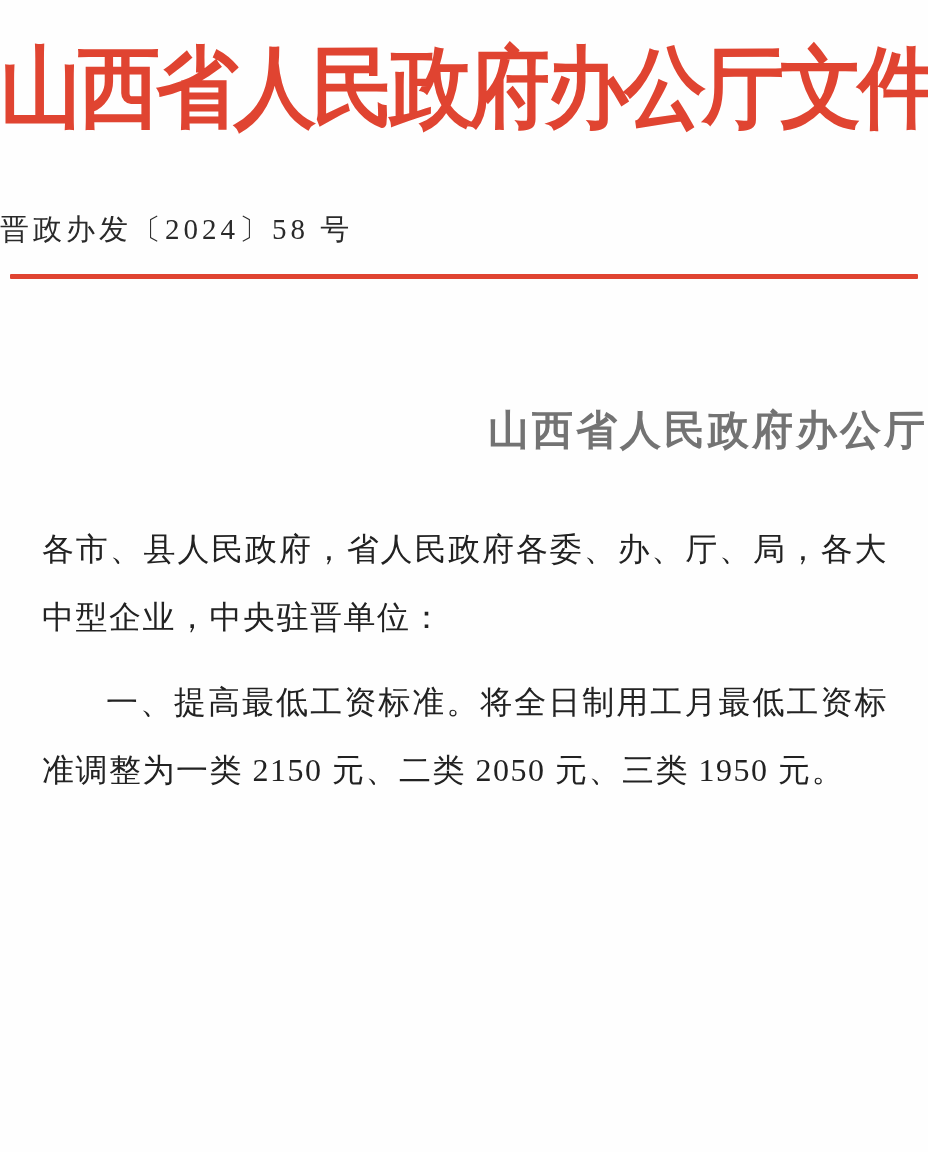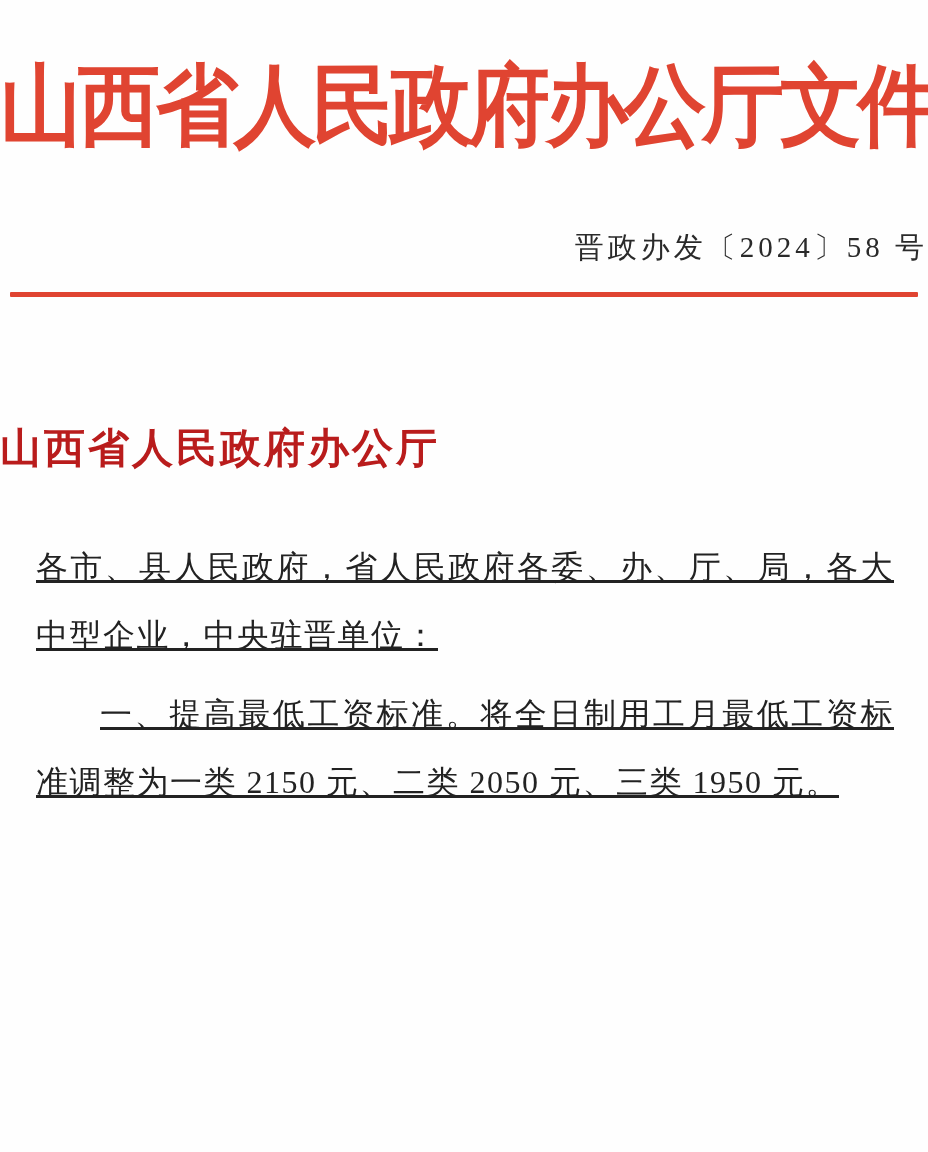--- a/index.html
+++ b/index.html
@@ -12,74 +12,73 @@
     width: 928px;
     height: 1152px;
     margin: 0 auto;
     background: #fefefe;
     overflow: hidden;
     font-family: "Liberation Serif", "DejaVu Serif", serif;
     color: #1f1f1f;
   }
   
   .masthead {
-    padding-top: 56px;
+    padding-top: 38px;
     text-align: center;
   }
   .masthead-title {
     font-size: 82px;
     line-height: 1.15;
     font-weight: bold;
     letter-spacing: -4px;
     color: #e04431;
     white-space: nowrap;
     transform: scaleY(1.08);
     transform-origin: top center;
   }
   .doc-number {
     margin-top: 78px;
-    text-align: right;
+    text-align: left;
     font-size: 29px;
     letter-spacing: 4px;
     color: #2a2a2a;
     white-space: nowrap;
   }
   .red-rule {
     height: 5px;
     background: #e04431;
     margin: 24px 10px 0 10px;
     border-radius: 1px;
   }
   
   .doc-title {
     margin-top: 118px;
-    text-align: left;
+    text-align: right;
     font-weight: bold;
-    color: #b91c1c;
+    color: #737373;
     font-family: Liberation Serif, serif;
   }
   .doc-title .line {
     font-size: 41px;
     letter-spacing: 3px;
     line-height: 66px;
     white-space: nowrap;
   }
   
   .body-text {
     margin: 52px 23px 0 25px;
     font-size: 32px;
     line-height: 68px;
     letter-spacing: 1.5px;
     text-align: justify;
     color: #222222;
   }
   .body-text p {
-    margin: 11px;
+    margin: 17px;
     text-justify: inter-ideograph;
-    text-decoration: underline;
   }
   .body-text p.indent {
     text-indent: 2em;
   }
 </style>
 </head>
 <body>
 
 <div class="page">
 

